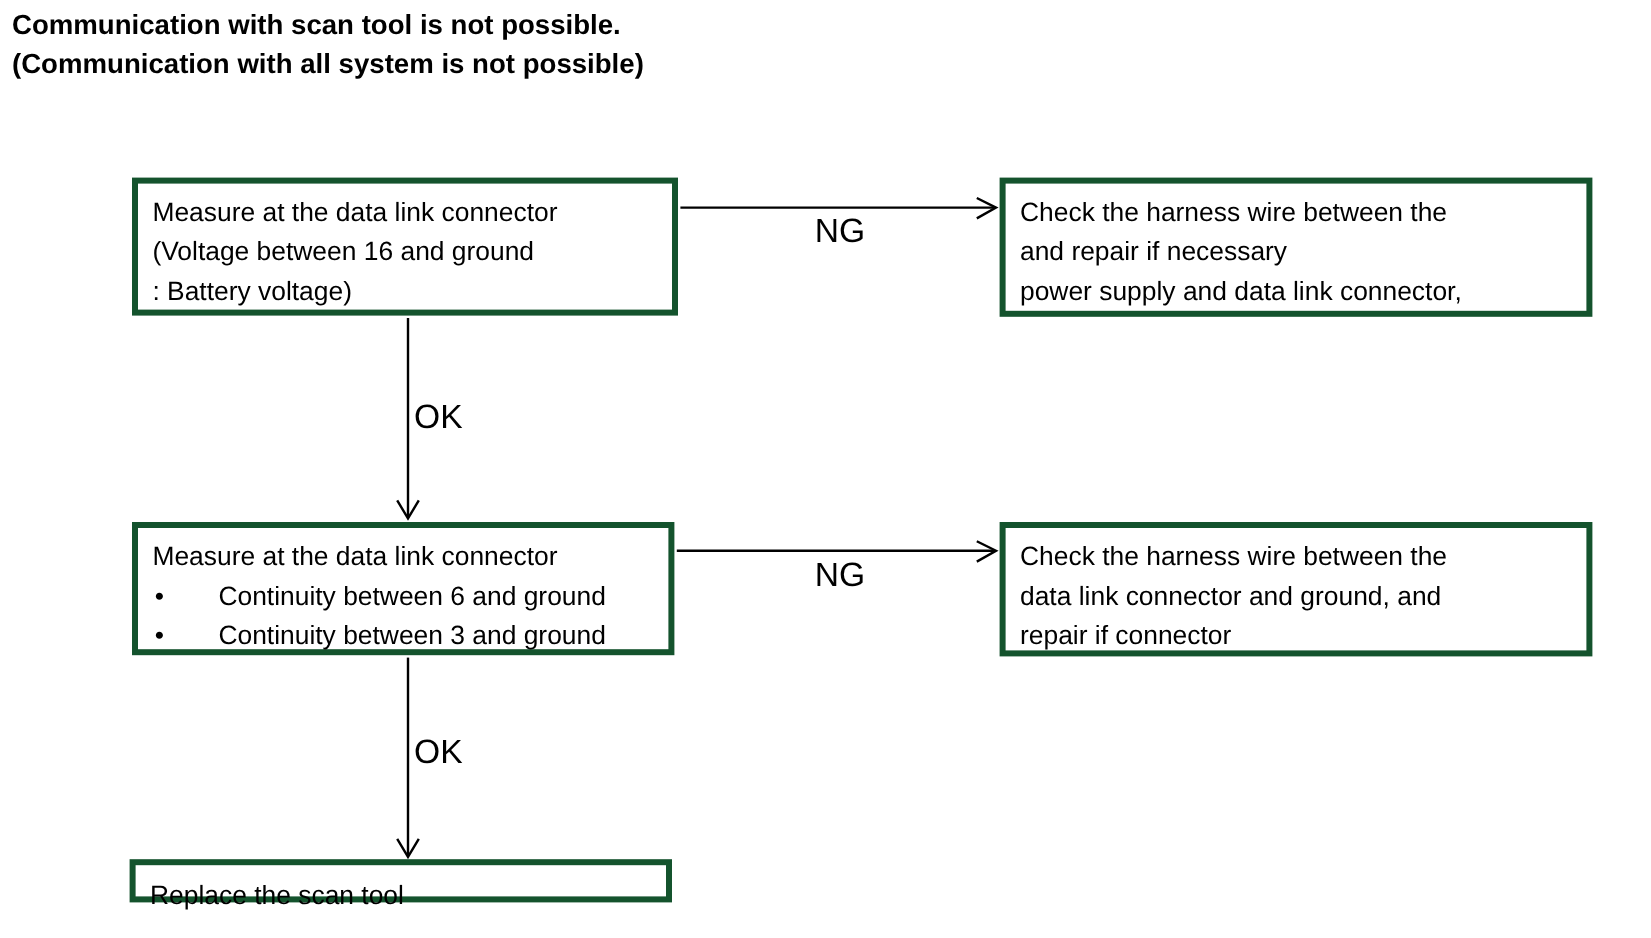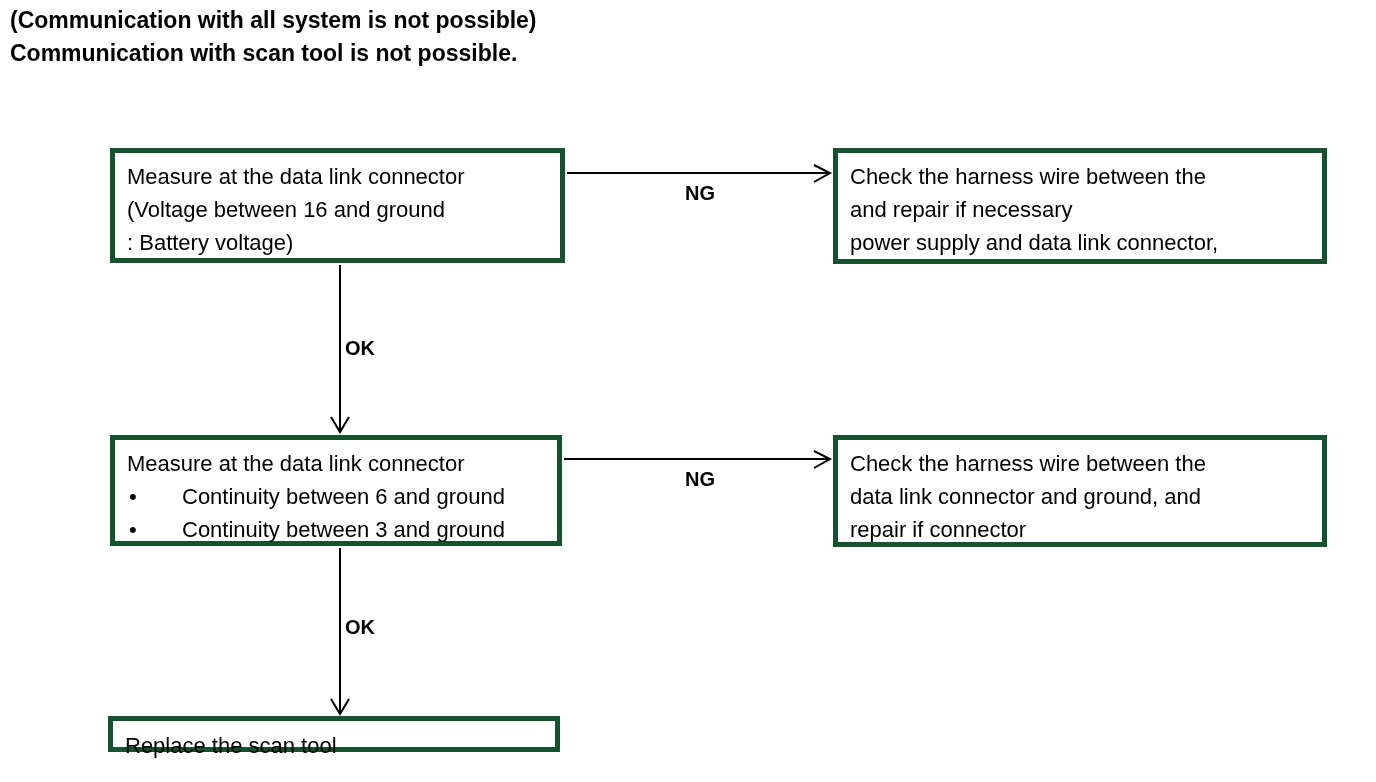--- a/index.html
+++ b/index.html
@@ -50,38 +50,37 @@
   .box-step2   { left: 110px; top: 435px; width: 452px; height: 111px; }
   .box-result2 { left: 833px; top: 435px; width: 494px; height: 112px; }
   .box-step3   { left: 108px; top: 716px; width: 452px; height: 36px; padding-top: 8px; }
   .connectors {
     position: absolute;
     left: 0;
     top: 0;
   }
   .edge-label {
     position: absolute;
-    font-size: 20px;
+    font-size: 28px;
     line-height: 30px;
     white-space: nowrap;
-    font-weight: bold;
   }
   .label-ng1 { left: 664px; top: 178px; width: 72px; text-align: center; }
   .label-ok1 { left: 345px; top: 333px; }
   .label-ng2 { left: 664px; top: 464px; width: 72px; text-align: center; }
   .label-ok2 { left: 345px; top: 612px; }
 </style>
 </head>
 <body>
 
 <div class="page">
 
   <div class="title">
+    <div>Communication with scan tool is not possible.</div>
     <div>(Communication with all system is not possible)</div>
-    <div>Communication with scan tool is not possible.</div>
   </div>
 
   <svg class="connectors" width="1376" height="782" viewBox="0 0 1376 782" stroke="#000000" stroke-width="2" fill="none">
     <g>
       <line x1="567" y1="173" x2="829" y2="173"></line>
       <polyline points="814,165 830,173 814,182"></polyline>
     </g>
     <g>
       <line x1="340" y1="265" x2="340" y2="431"></line>
       <polyline points="331,417 340,432 349,417"></polyline>

